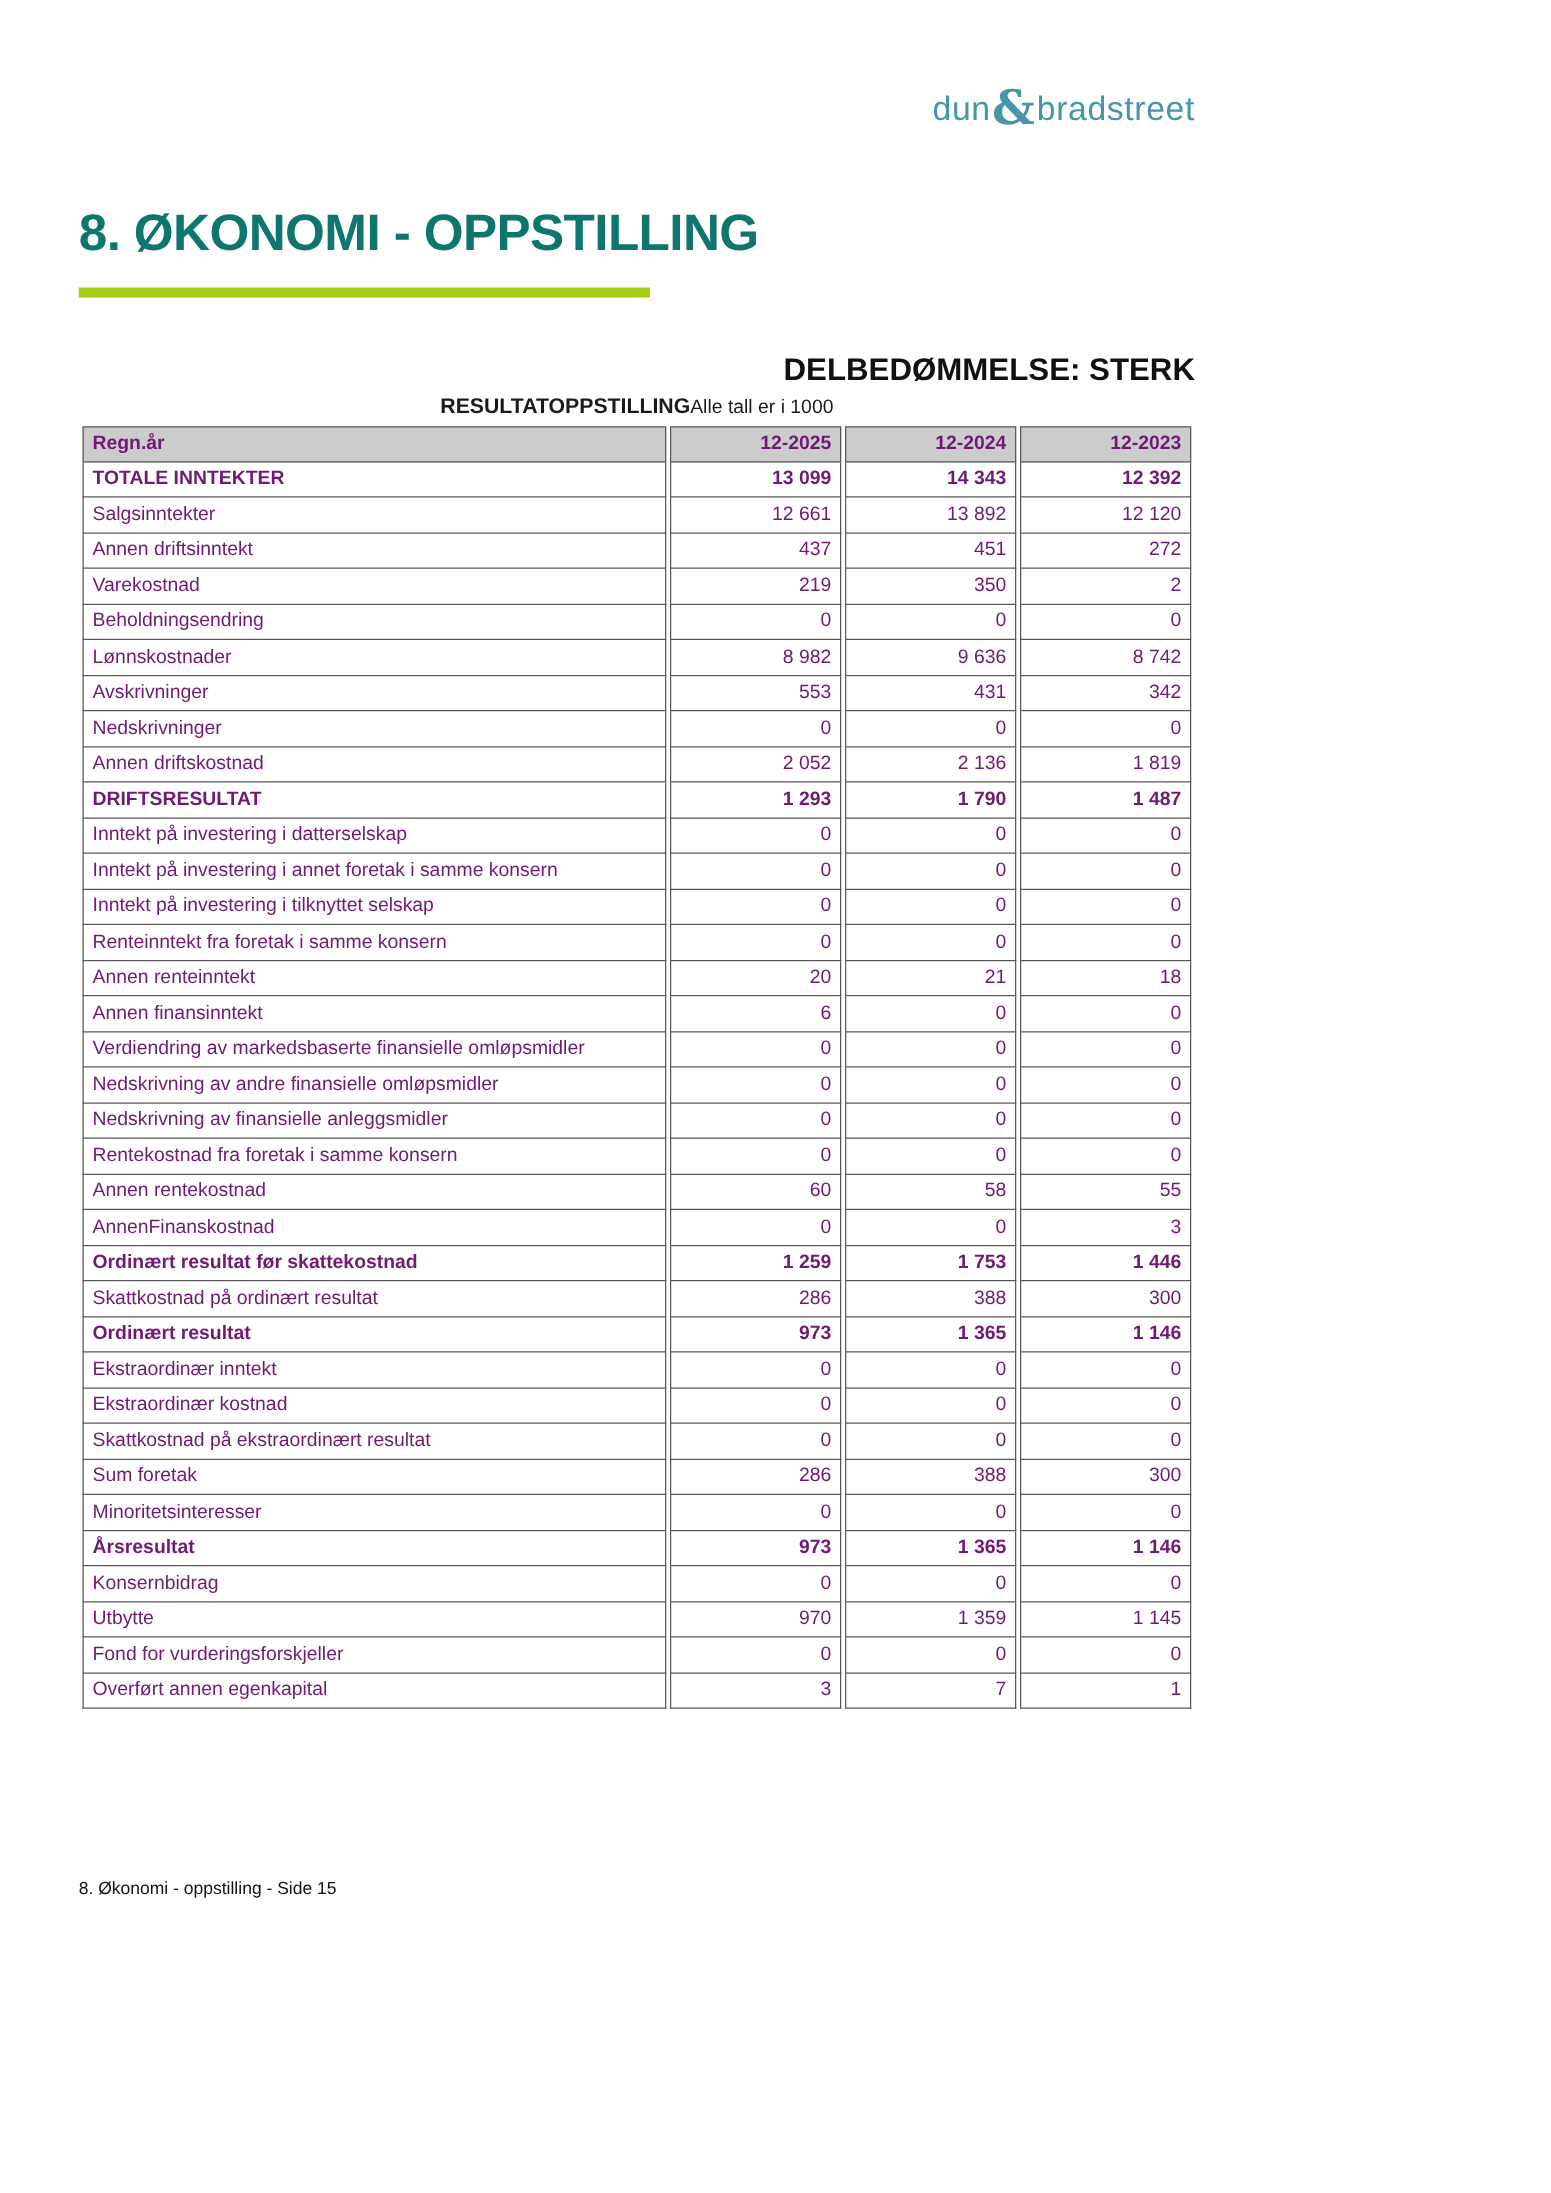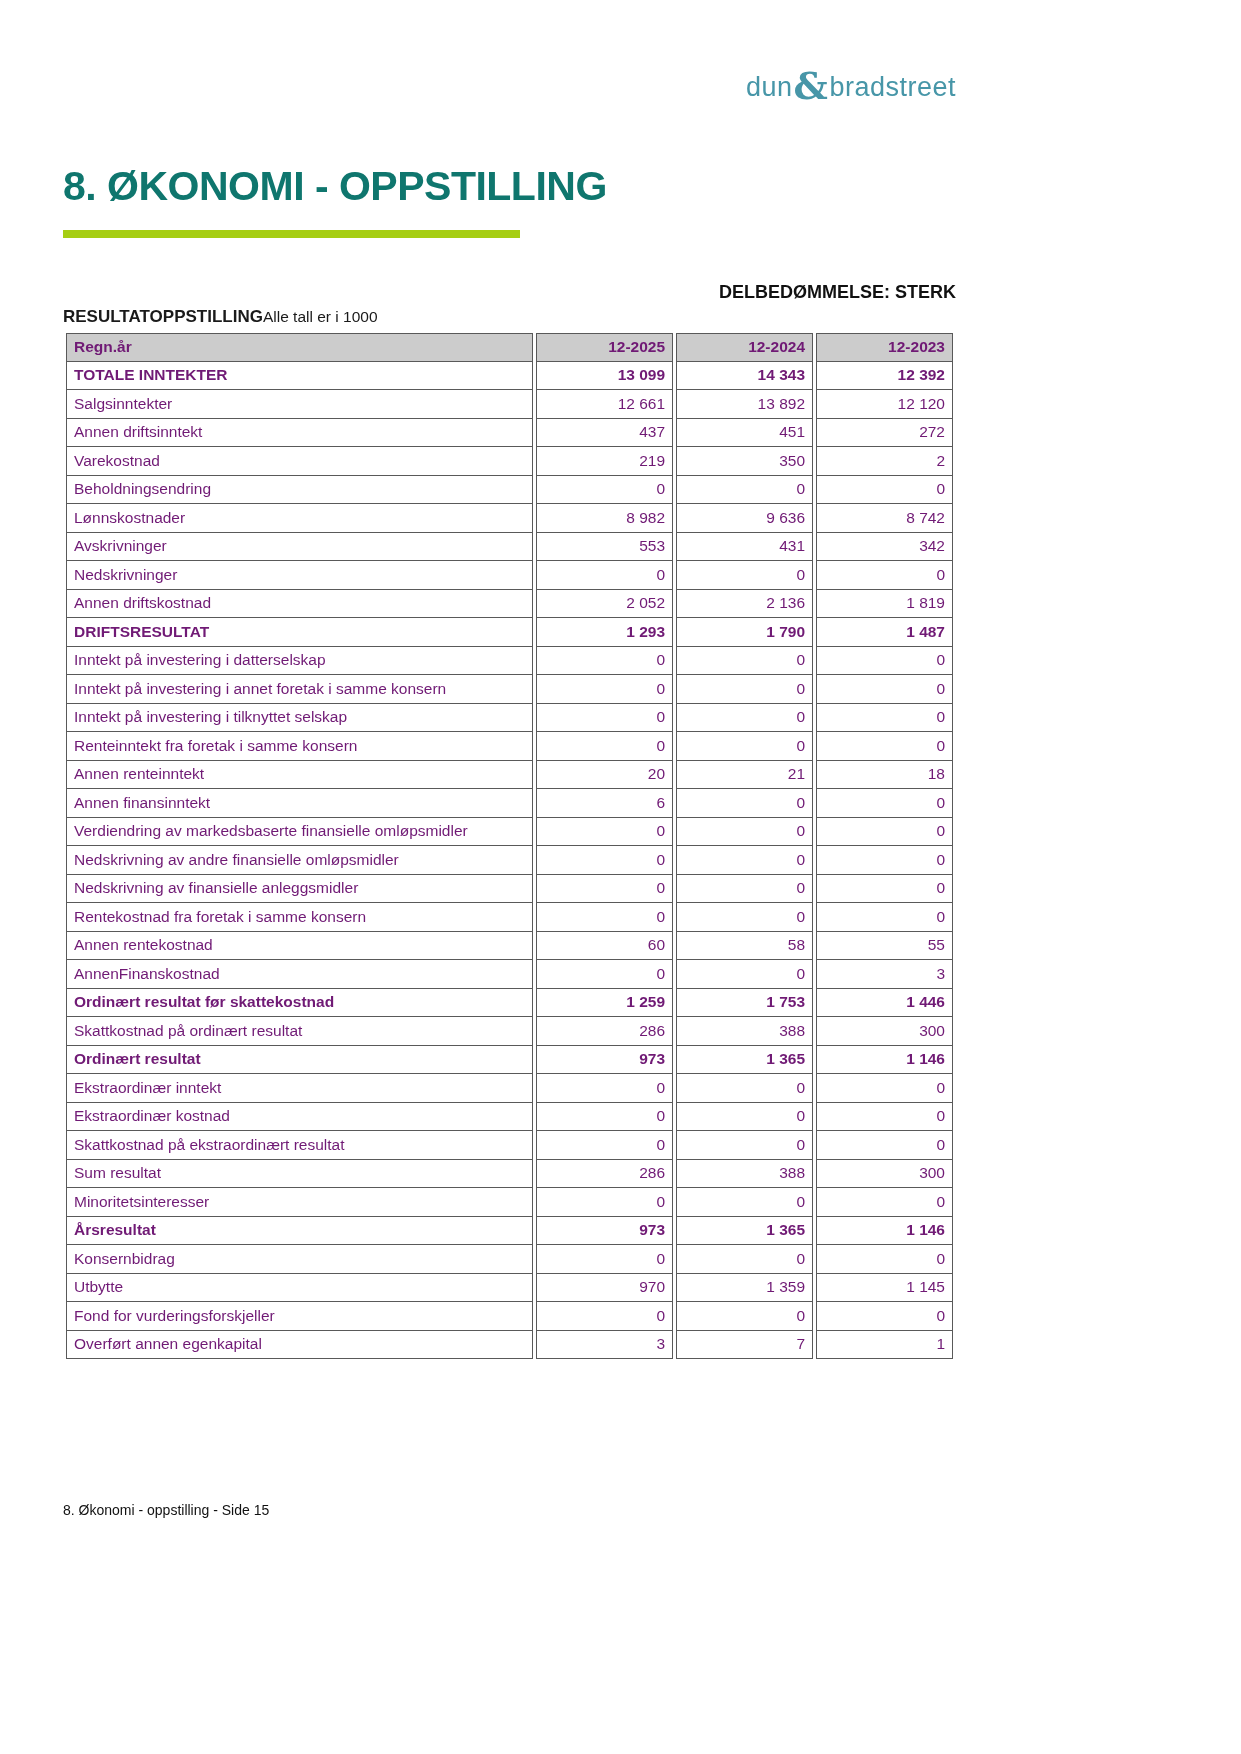--- a/index.html
+++ b/index.html
@@ -50,28 +50,28 @@
   }
   .accent-bar {
     margin-top: 20px;
     width: 457px;
     height: 8px;
   }
 
   .rating-row {
     margin-top: 44px;
     text-align: right;
-    font-size: 18px;
+    font-size: 25px;
     font-weight: bold;
     color: #111;
   }
   .subheader-row {
     margin-top: 4px;
     display: flex;
-    justify-content: flex-start;
+    justify-content: center;
     align-items: baseline;
   }
   .table-title { font-size: 17px; font-weight: bold; }
   .units-note { font-size: 15.5px; }
 
   table.statement {
     margin-top: 6px;
     width: 100%;
     table-layout: fixed;
     border-collapse: separate;
@@ -312,21 +312,21 @@
             <td class="num">0</td>
             <td class="num">0</td>
           </tr>
           <tr>
             <td>Skattkostnad på ekstraordinært resultat</td>
             <td class="num">0</td>
             <td class="num">0</td>
             <td class="num">0</td>
           </tr>
           <tr>
-            <td>Sum resultat</td>
+            <td>Sum foretak</td>
             <td class="num">286</td>
             <td class="num">388</td>
             <td class="num">300</td>
           </tr>
           <tr>
             <td>Minoritetsinteresser</td>
             <td class="num">0</td>
             <td class="num">0</td>
             <td class="num">0</td>
           </tr>

